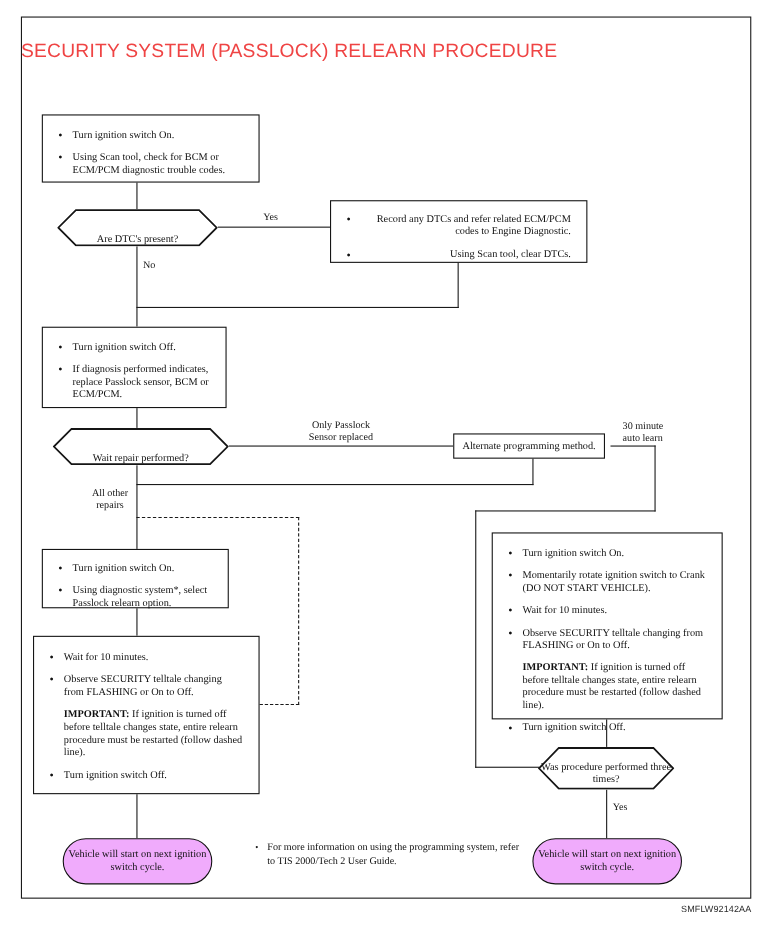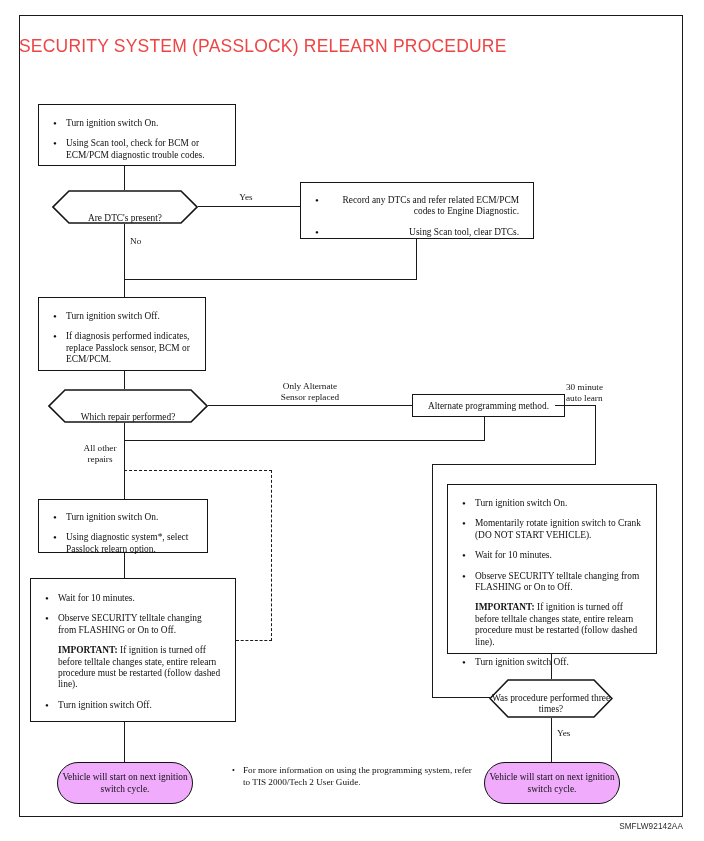--- a/index.html
+++ b/index.html
@@ -208,33 +208,33 @@
       </ul>
     </div>
   </div>
 
   <div class="ln lnv" style="left:124px; top:371px; height:18px;"></div>
 
   <div class="hex" style="left:48px; top:389px; width:160px; height:34px;">
     <svg width="160" height="34" viewBox="0 0 160 34">
       <polygon points="17,1 143,1 159,17 143,33 17,33 1,17" fill="#ffffff" stroke="#151515" stroke-width="1.6"></polygon>
     </svg>
-    <div class="hexlabel">Which repair performed?</div>
+    <div class="hexlabel">Wait repair performed?</div>
   </div>
 
   <div class="ln lnh" style="left:208px; top:405px; width:204px;"></div>
-  <div class="edgelabel" style="left:240px; top:381px; width:140px;">Only Alternate
+  <div class="edgelabel" style="left:240px; top:381px; width:140px;">Only Passlock
 Sensor replaced</div>
 
   <div class="ln lnv" style="left:124px; top:423px; height:87px;"></div>
   <div class="edgelabel" style="left:78px; top:443px; width:44px; text-align:center;">All other
 repairs</div>
 
 
-  <div class="node boxnode" style="left:412px; top:394px; width:153px; height:23px; display:flex; align-items:center; justify-content:center;">
+  <div class="node boxnode" style="left:412px; top:394px; width:138px; height:23px; display:flex; align-items:center; justify-content:center;">
     <span style="font-size:9.4px;">Alternate programming method.</span>
   </div>
 
   <div class="ln lnv" style="left:484px; top:417px; height:24px;"></div>
   <div class="ln lnh" style="left:124px; top:440px; width:361px;"></div>
 
   <div class="ln lnh" style="left:555px; top:405px; width:41px;"></div>
   <div class="ln lnv" style="left:595px; top:405px; height:60px;"></div>
   <div class="ln lnh" style="left:432px; top:464px; width:164px;"></div>
   <div class="ln lnv" style="left:432px; top:464px; height:234px;"></div>

